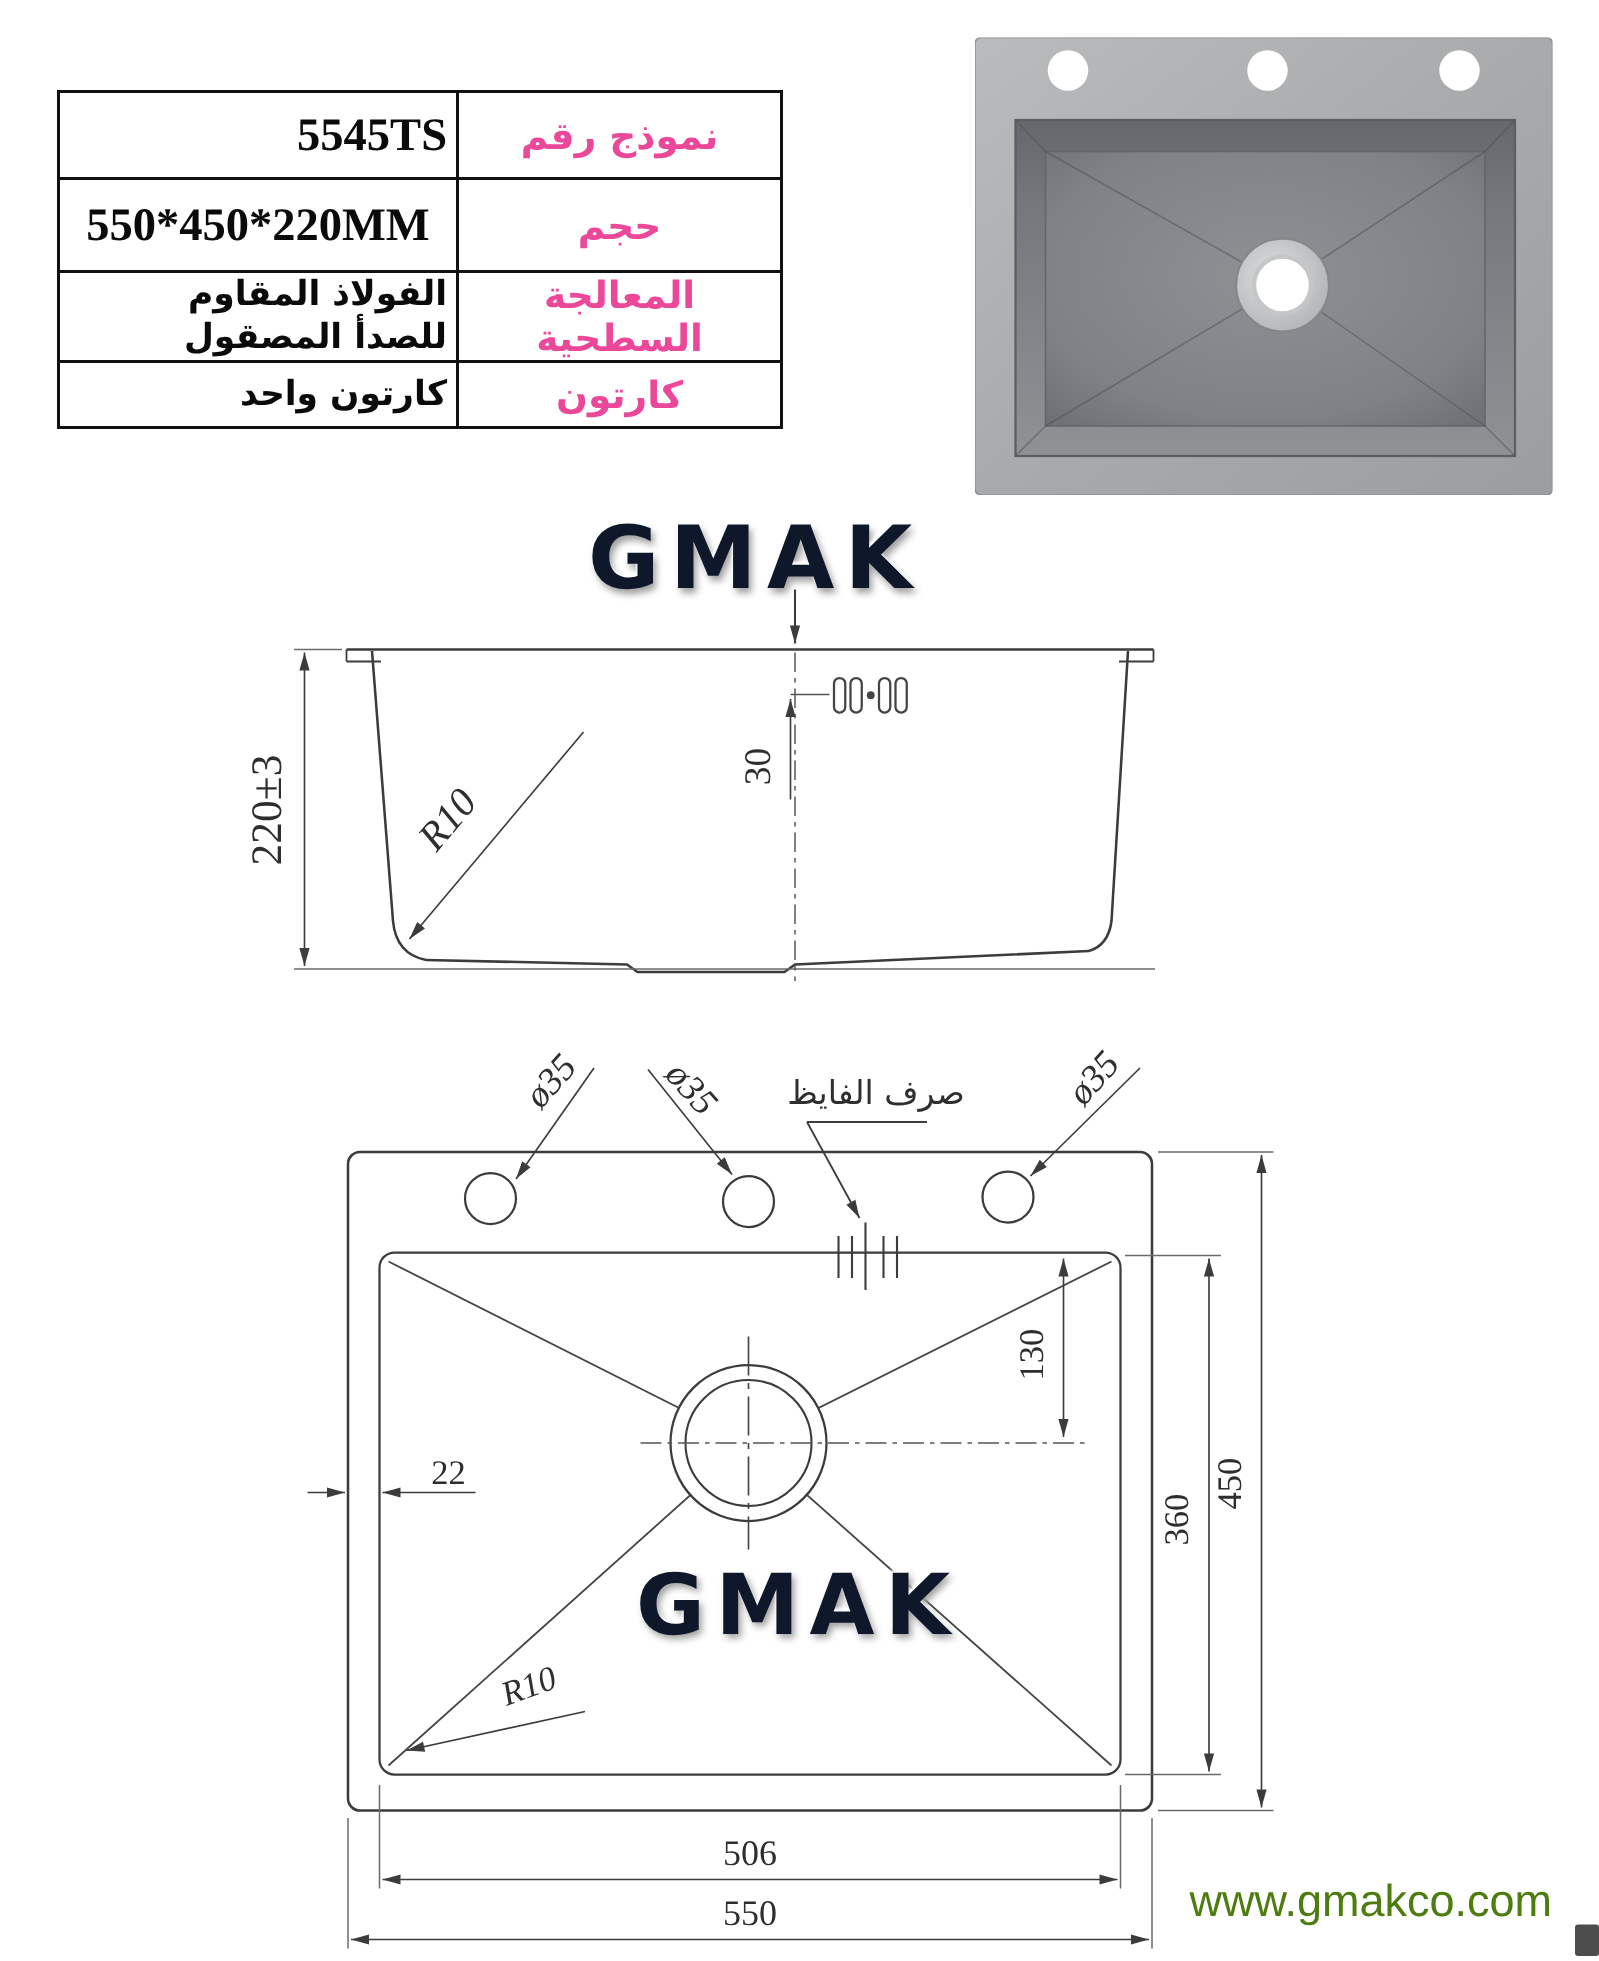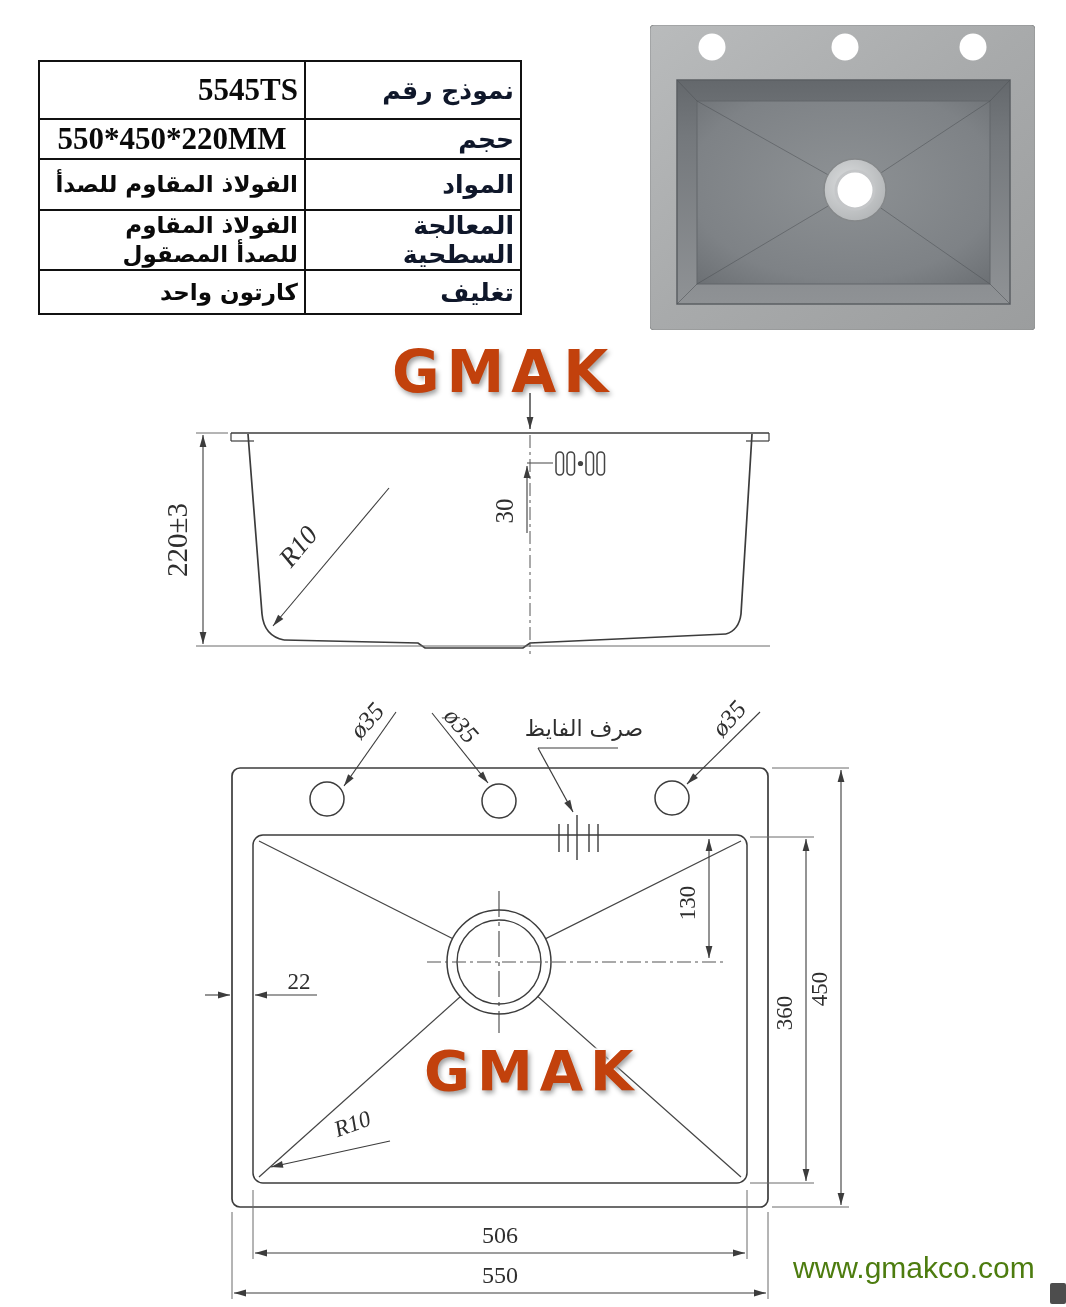--- a/index.html
+++ b/index.html
@@ -2,28 +2,28 @@
 <html><head>
 <meta charset="utf-8">
 <style>
   html,body{margin:0;padding:0;background:#ffffff;}
   #page{position:relative;width:1066px;height:1307px;background:#ffffff;overflow:hidden;
         font-family:"Liberation Serif",serif;}
   
   #spec-table{position:absolute;left:38px;top:60px;border-collapse:collapse;table-layout:fixed;}
   #spec-table td{border:2px solid #111;vertical-align:middle;padding:0 6px;box-sizing:border-box;}
   #spec-table td.val{width:266px;text-align:right;}
-  #spec-table td.lab{width:216px;text-align:right;direction:rtl;
-        font-family:"DejaVu Sans",sans-serif;font-weight:bold;font-size:25px;color:#0f172a;}
+  #spec-table td.lab{width:216px;text-align:center;direction:rtl;
+        font-family:"DejaVu Sans",sans-serif;font-weight:bold;font-size:25px;color:#ec4899;}
   .val-latin{font-family:"Liberation Serif",serif;font-weight:bold;font-size:31px;color:#0a0a0a;}
   .val-ar{font-family:"DejaVu Sans",sans-serif;font-weight:bold;font-size:23px;color:#0a0a0a;
         direction:rtl;line-height:1.25;}
   
   .watermark{position:absolute;font-family:"DejaVu Sans",sans-serif;font-weight:bold;
-        color:#c2410c;letter-spacing:7px;
+        color:#0f172a;letter-spacing:7px;
         text-shadow:-1px -2px 2px #ffffff, 2px 3px 5px #9f9f9f, 0 0 1px #d8d8d8;
         user-select:none;}
   #wm1{left:392px;top:338px;font-size:58px;}
   #wm2{left:424px;top:1038px;font-size:56px;}
   
   .drw{position:absolute;}
   svg text{fill:#2e2e2e;}
   .dimtxt{font-family:"Liberation Serif",serif;}
   .ar-txt{font-family:"DejaVu Sans",sans-serif;}
   
@@ -36,37 +36,33 @@
 <body>
 
 <div id="page">
 
   <table id="spec-table">
     <tbody>
         <tr style="height:58px;">
       <td class="val"><span class="val-latin">5545TS</span></td>
       <td class="lab">نموذج رقم</td>
     </tr>
-    <tr style="height:40px;">
+    <tr style="height:62px;">
       <td class="val" style="text-align:center;"><span class="val-latin">550*450*220MM</span></td>
       <td class="lab">حجم</td>
-    </tr>
-    <tr style="height:51px;">
-      <td class="val"><span class="val-ar">الفولاذ المقاوم للصدأ</span></td>
-      <td class="lab">المواد</td>
     </tr>
     <tr style="height:60px;">
       <td class="val">
             <span class="val-ar" style="display:block;width:215px;margin-left:auto;">الفولاذ المقاوم للصدأ المصقول</span>
           </td>
       <td class="lab">المعالجة السطحية</td>
     </tr>
     <tr style="height:44px;">
       <td class="val"><span class="val-ar">كارتون واحد</span></td>
-      <td class="lab">تغليف</td>
+      <td class="lab">كارتون</td>
     </tr>
   </tbody>
     </table>
 
   <svg class="drw" id="photo" style="left:650px;top:25px;" width="385" height="305" viewBox="0 0 385 305">
     <defs>
       <linearGradient id="gDeck" x1="0" y1="0" x2="1" y2="1">
         <stop offset="0" stop-color="#b9bbbc"></stop>
           <stop offset="0.5" stop-color="#a8aaab"></stop>
           <stop offset="1" stop-color="#9b9d9e"></stop>

